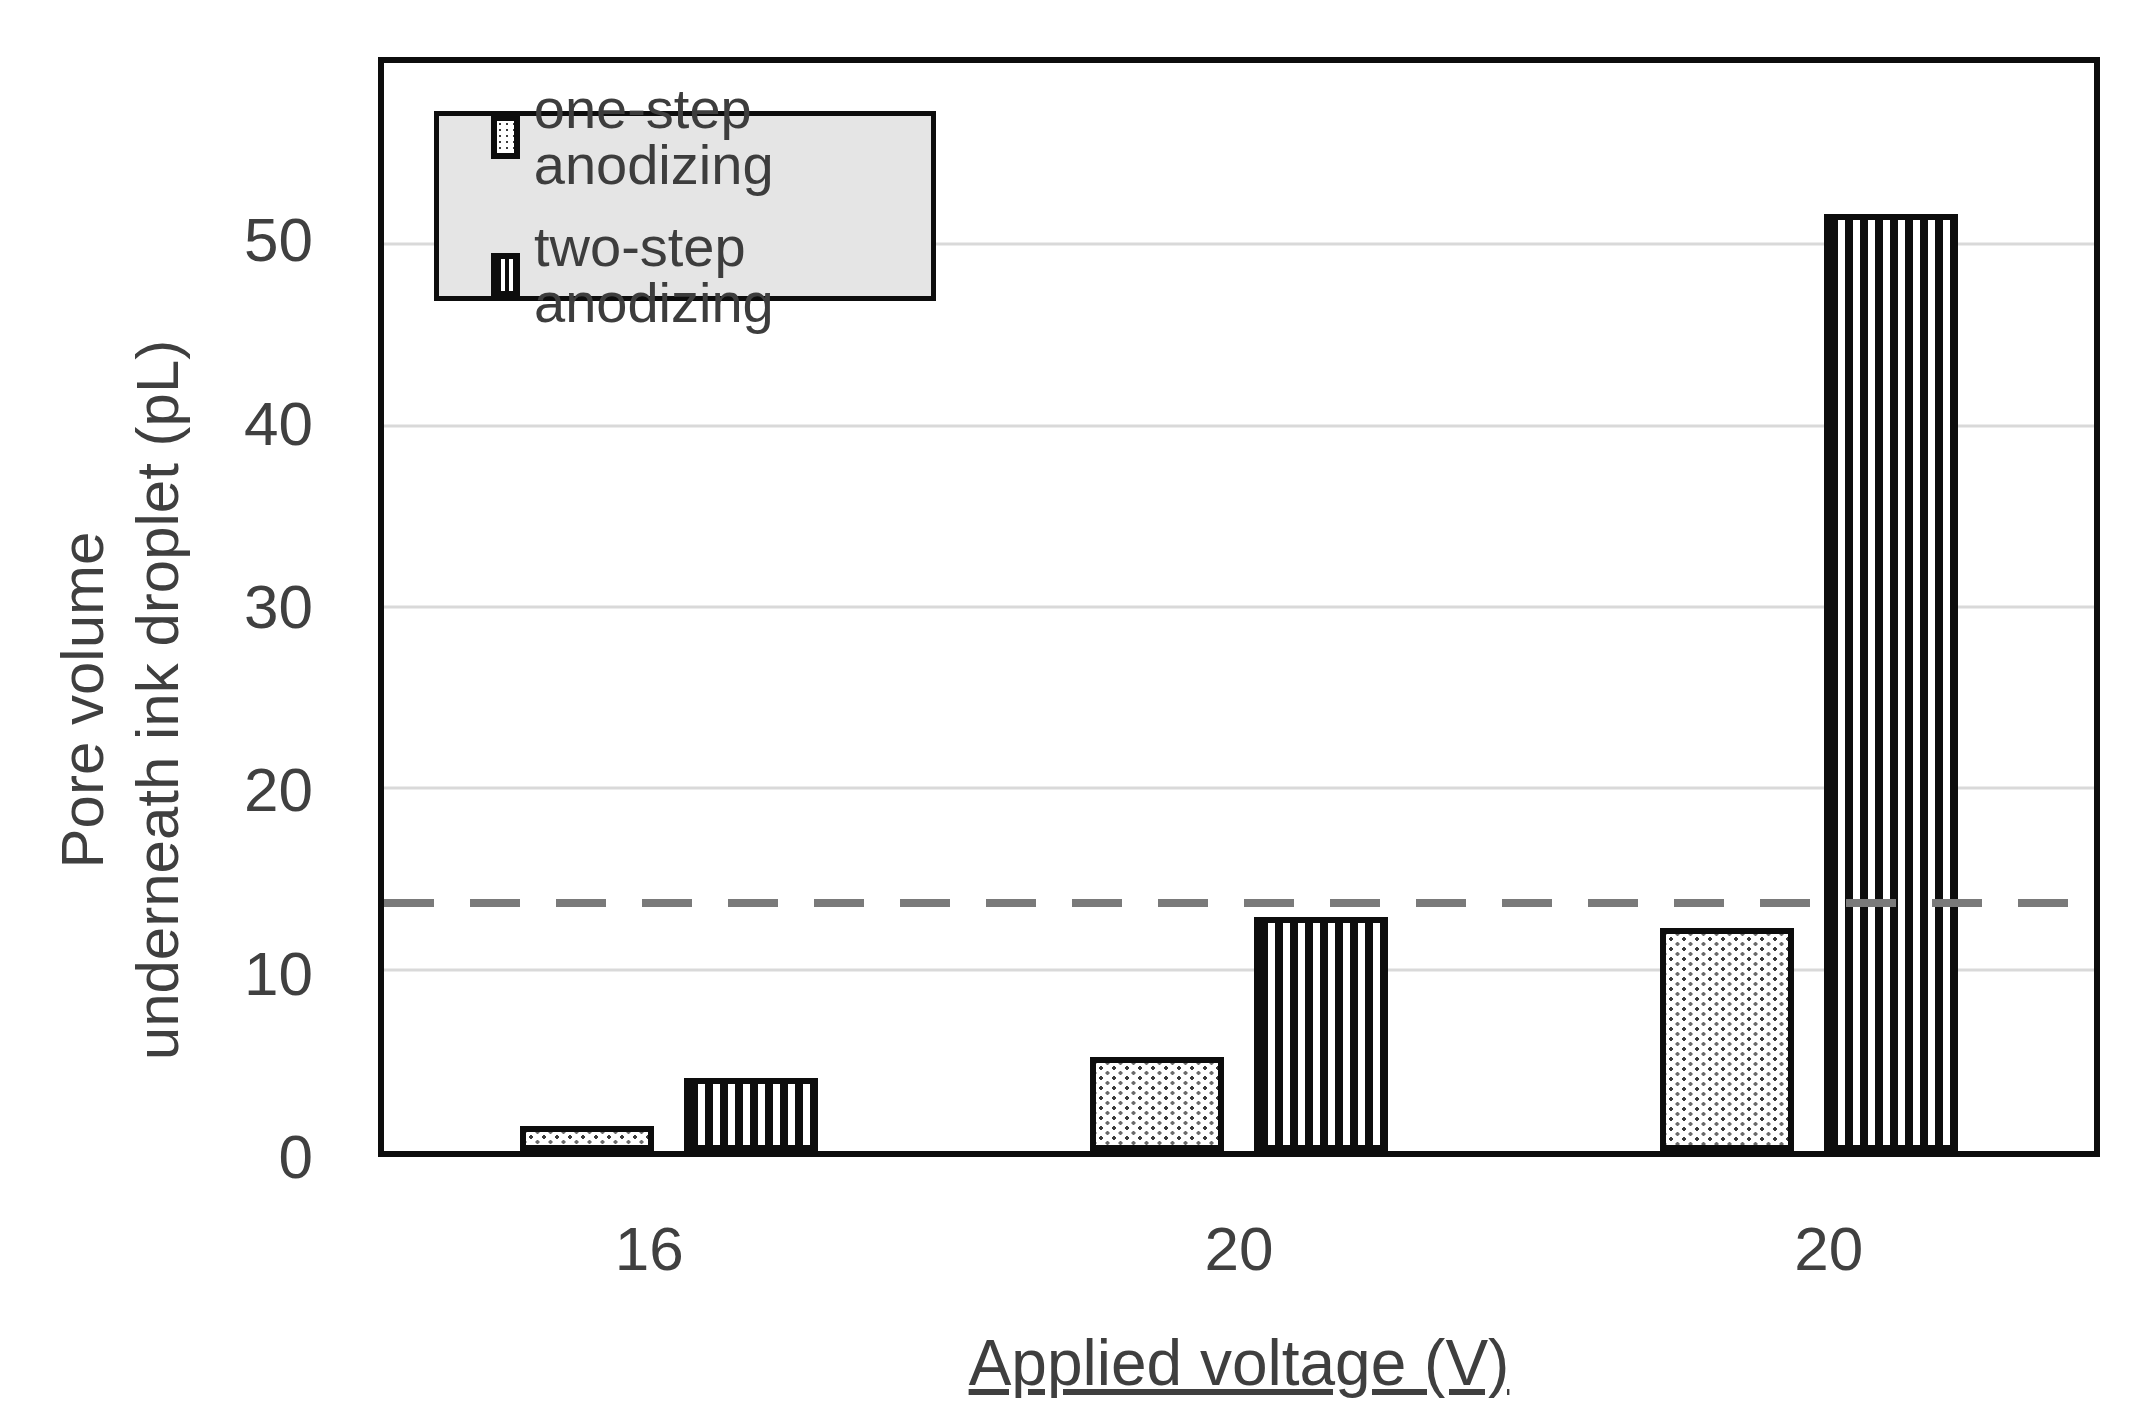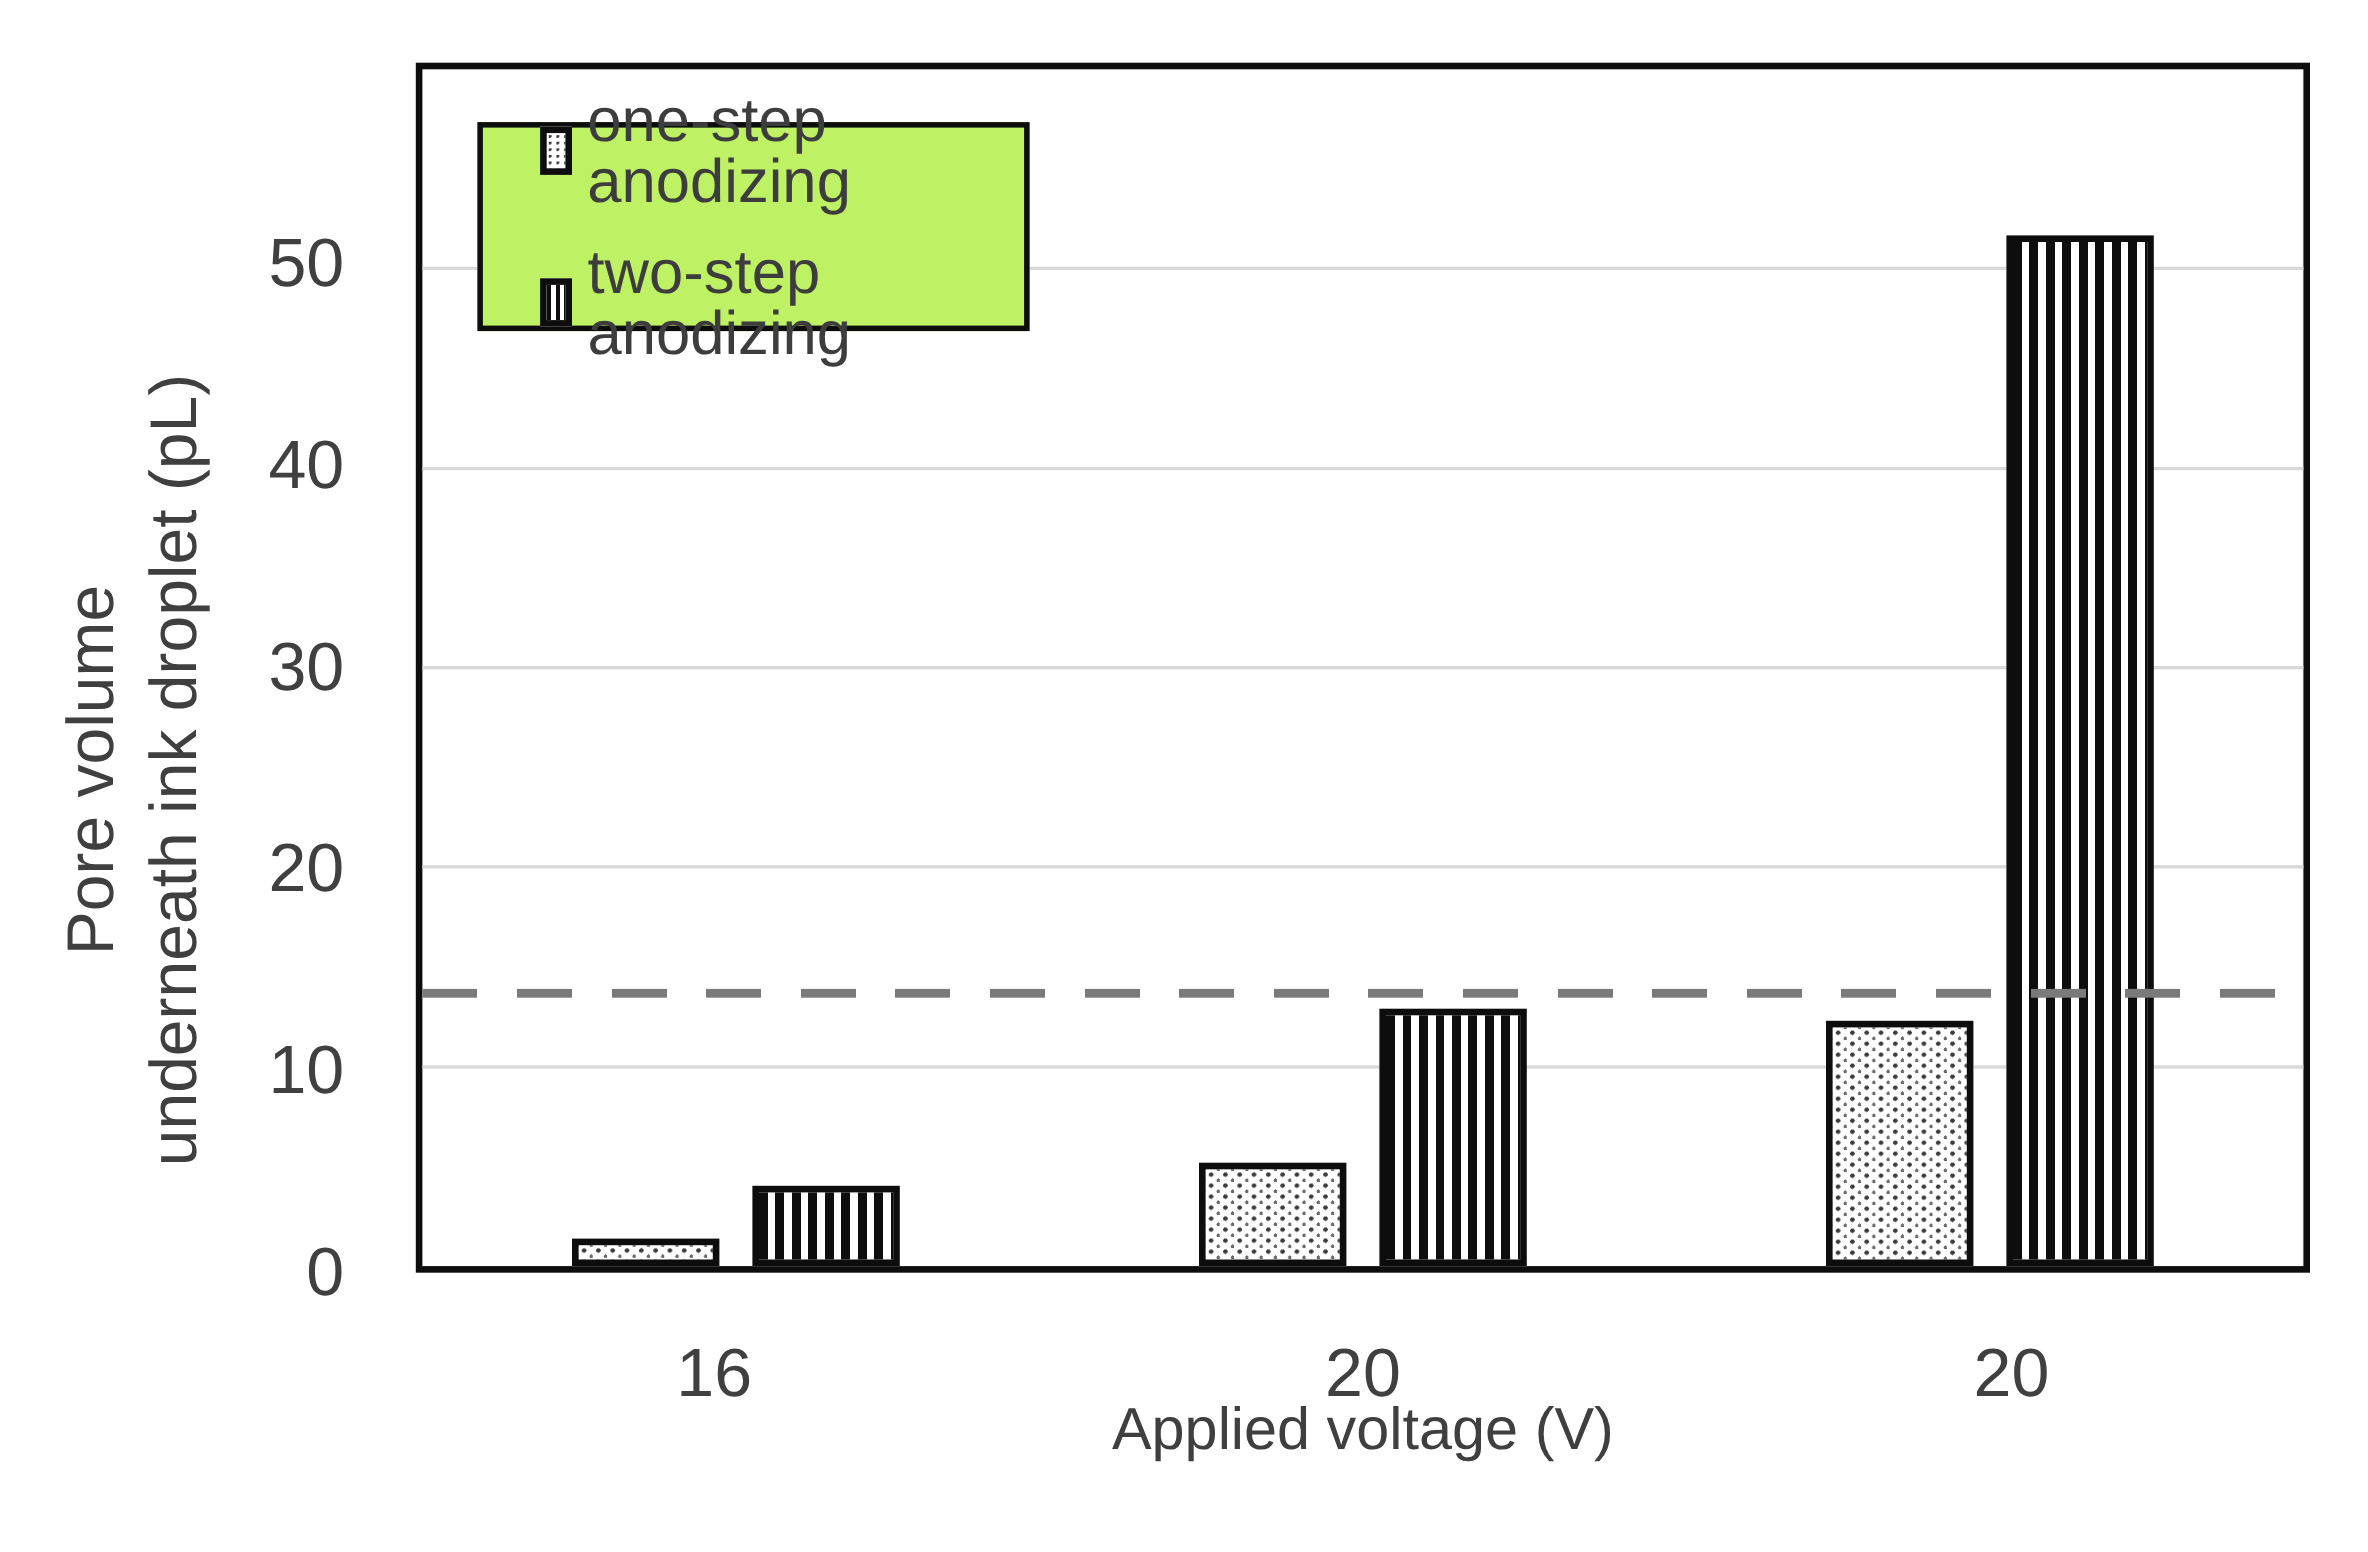--- a/index.html
+++ b/index.html
@@ -52,21 +52,21 @@
     position:absolute;left:0;right:0;height:8px;z-index:3;
     background-image:repeating-linear-gradient(90deg,#7a7a7a 0 50px,transparent 50px 86px);
   }
   .annotation{
     position:absolute;left:34px;z-index:4;white-space:pre;
     font-size:60px;font-weight:700;color:#000000;
   }
   
   .legend{
     position:absolute;left:50px;top:48px;width:502px;height:190px;z-index:5;
-    box-sizing:border-box;border:5px solid #0d0d0d;background:#bef264;
+    box-sizing:border-box;border:5px solid #0d0d0d;background:#e5e5e5;
     display:flex;flex-direction:column;justify-content:center;gap:26px;
     padding-left:52px;
   }
   .legend-row{display:flex;align-items:center;gap:14px;}
   .legend-swatch{
     width:32px;height:44px;box-sizing:border-box;border:6px solid #0d0d0d;background:#ffffff;
   }
   .swatch-dots{
     background-image:radial-gradient(circle at 2px 2px,#3c3c3c 1.3px,transparent 1.5px);
     background-size:7px 6px;background-position:1px 1px;
@@ -74,22 +74,22 @@
   .swatch-stripes{
     background-image:repeating-linear-gradient(90deg,#0d0d0d 0 4px,#ffffff 4px 8px);
   }
   .legend-label{font-size:56px;color:#3d3d3d;line-height:1;}
   
   .x-axis-labels{
     position:absolute;left:378px;top:1212px;width:1722px;height:74px;display:flex;gap:47px;
   }
   .xtick{flex:1;text-align:center;font-size:62px;line-height:74px;color:#404040;}
   .x-title{
-    position:absolute;left:378px;top:1268px;width:1722px;text-align:center;
-    font-size:54px;color:#3f3f3f;
+    position:absolute;left:378px;top:1326px;width:1722px;text-align:center;
+    font-size:64px;color:#3f3f3f;text-decoration:underline;
   }
 </style>
 </head>
 <body>
 
 <div class="chart-root">
 
   <div class="y-title">
     <div>Pore volume</div>
     <div>underneath ink droplet (pL)</div>

